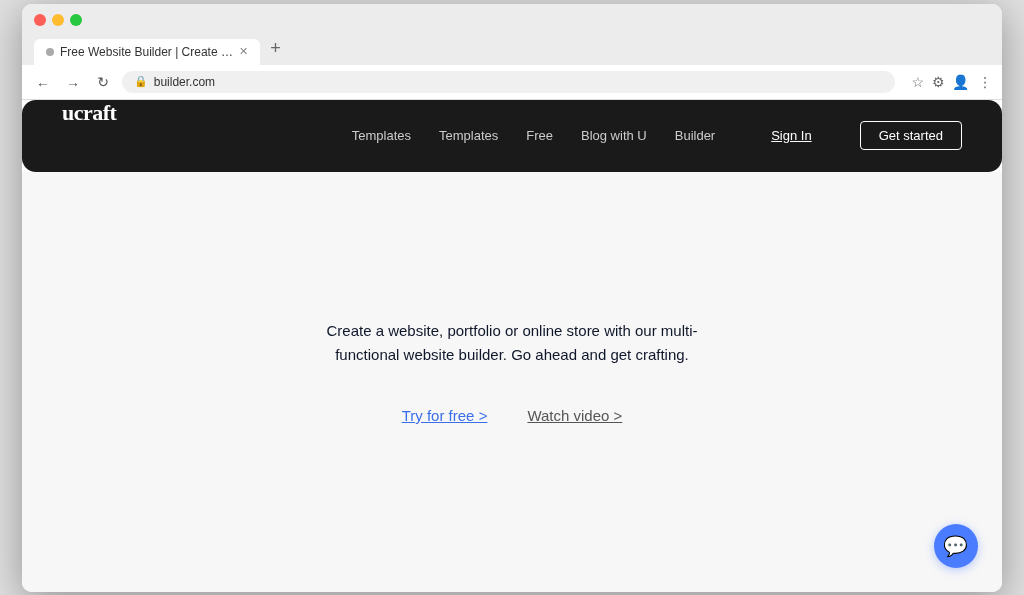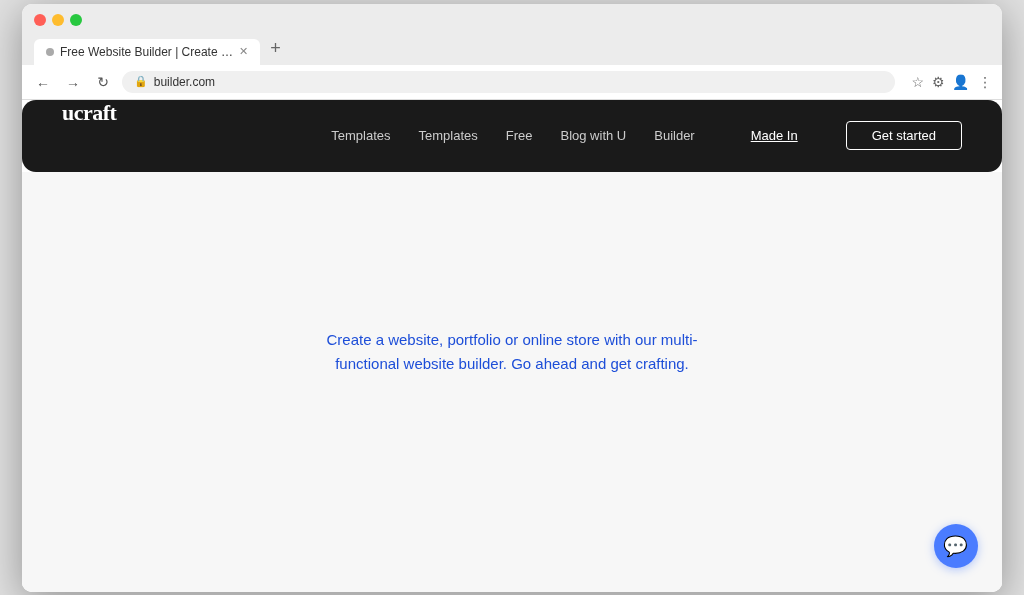--- a/index.html
+++ b/index.html
@@ -176,21 +176,21 @@
       text-decoration: underline;
       cursor: pointer;
       margin-left: 28px;
     }
 
     .nav-cta {
       margin-left: 20px;
       background: transparent;
       border: 1.5px solid #fff;
       color: #fff;
-      padding: 6px 25px;
+      padding: 6px 18px;
       border-radius: 4px;
       font-size: 13px;
       cursor: pointer;
     }
 
     
     .hero {
       background: #f7f7f7;
       display: flex;
       flex-direction: column;
@@ -207,21 +207,21 @@
       font-weight: 900;
       color: #111;
       line-height: 1.1;
       max-width: 700px;
       margin-bottom: 24px;
       letter-spacing: -1px;
     }
 
     .hero-subtitle {
       font-size: 15px;
-      color: #1d4ed8;
+      color: #0f172a;
       max-width: 380px;
       line-height: 1.6;
       margin-bottom: 40px;
     }
 
     .hero-actions {
       display: flex;
       gap: 40px;
       align-items: center;
     }
@@ -298,27 +298,31 @@
   <div class="website">
 
     <nav class="site-nav">
       <div class="site-logo">ucraft</div>
       <div class="nav-links">
         <a class="nav-link">Templates</a>
         <a class="nav-link">Templates</a>
         <a class="nav-link">Free</a>
         <a class="nav-link">Blog with U</a>
         <a class="nav-link">Builder</a>
-        <a class="nav-signin">Made In</a>
+        <a class="nav-signin">Sign In</a>
         <button class="nav-cta">Get started</button>
       </div>
     </nav>
 
     <section class="hero">
       <p class="hero-subtitle">Create a website, portfolio or online store with our multi-functional website builder. Go ahead and get crafting.</p>
+      <div class="hero-actions">
+        <a class="hero-try">Try for free &gt;</a>
+        <a class="hero-watch">Watch video &gt;</a>
+      </div>
 
       <div class="chat-bubble">
         <span>💬</span>
       </div>
     </section>
 
   </div>
 </div>
 
 </body></html>

